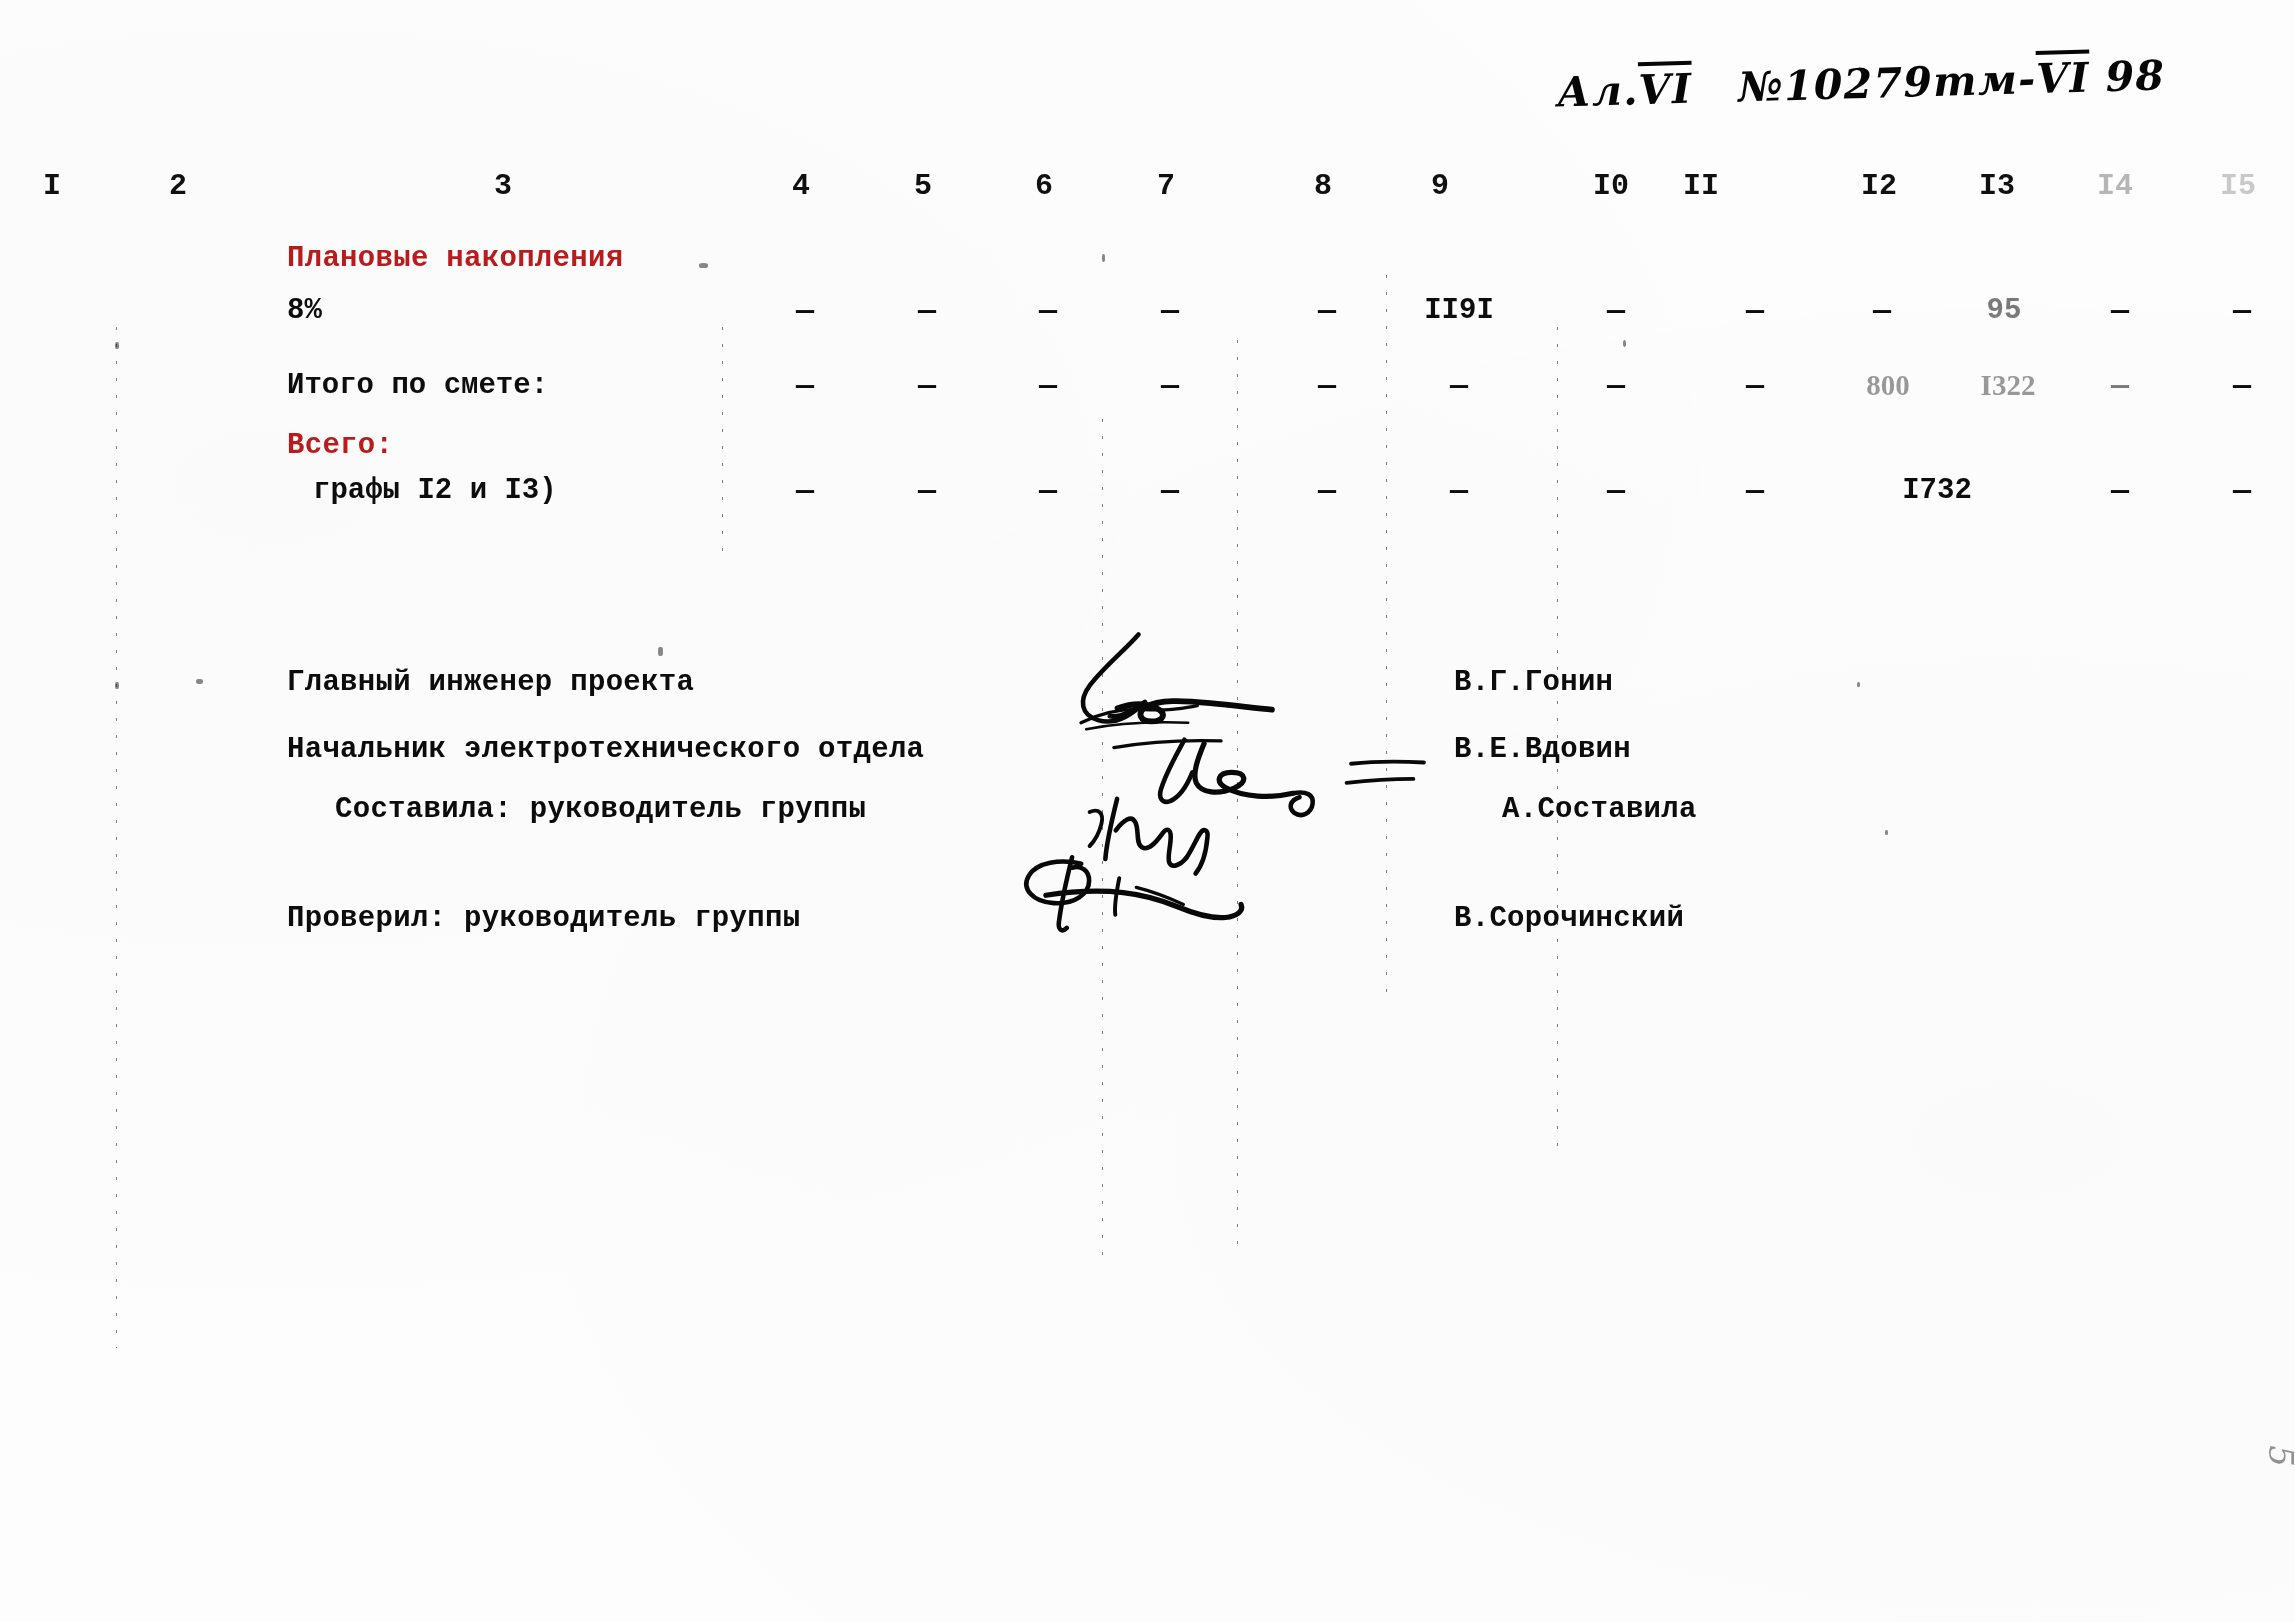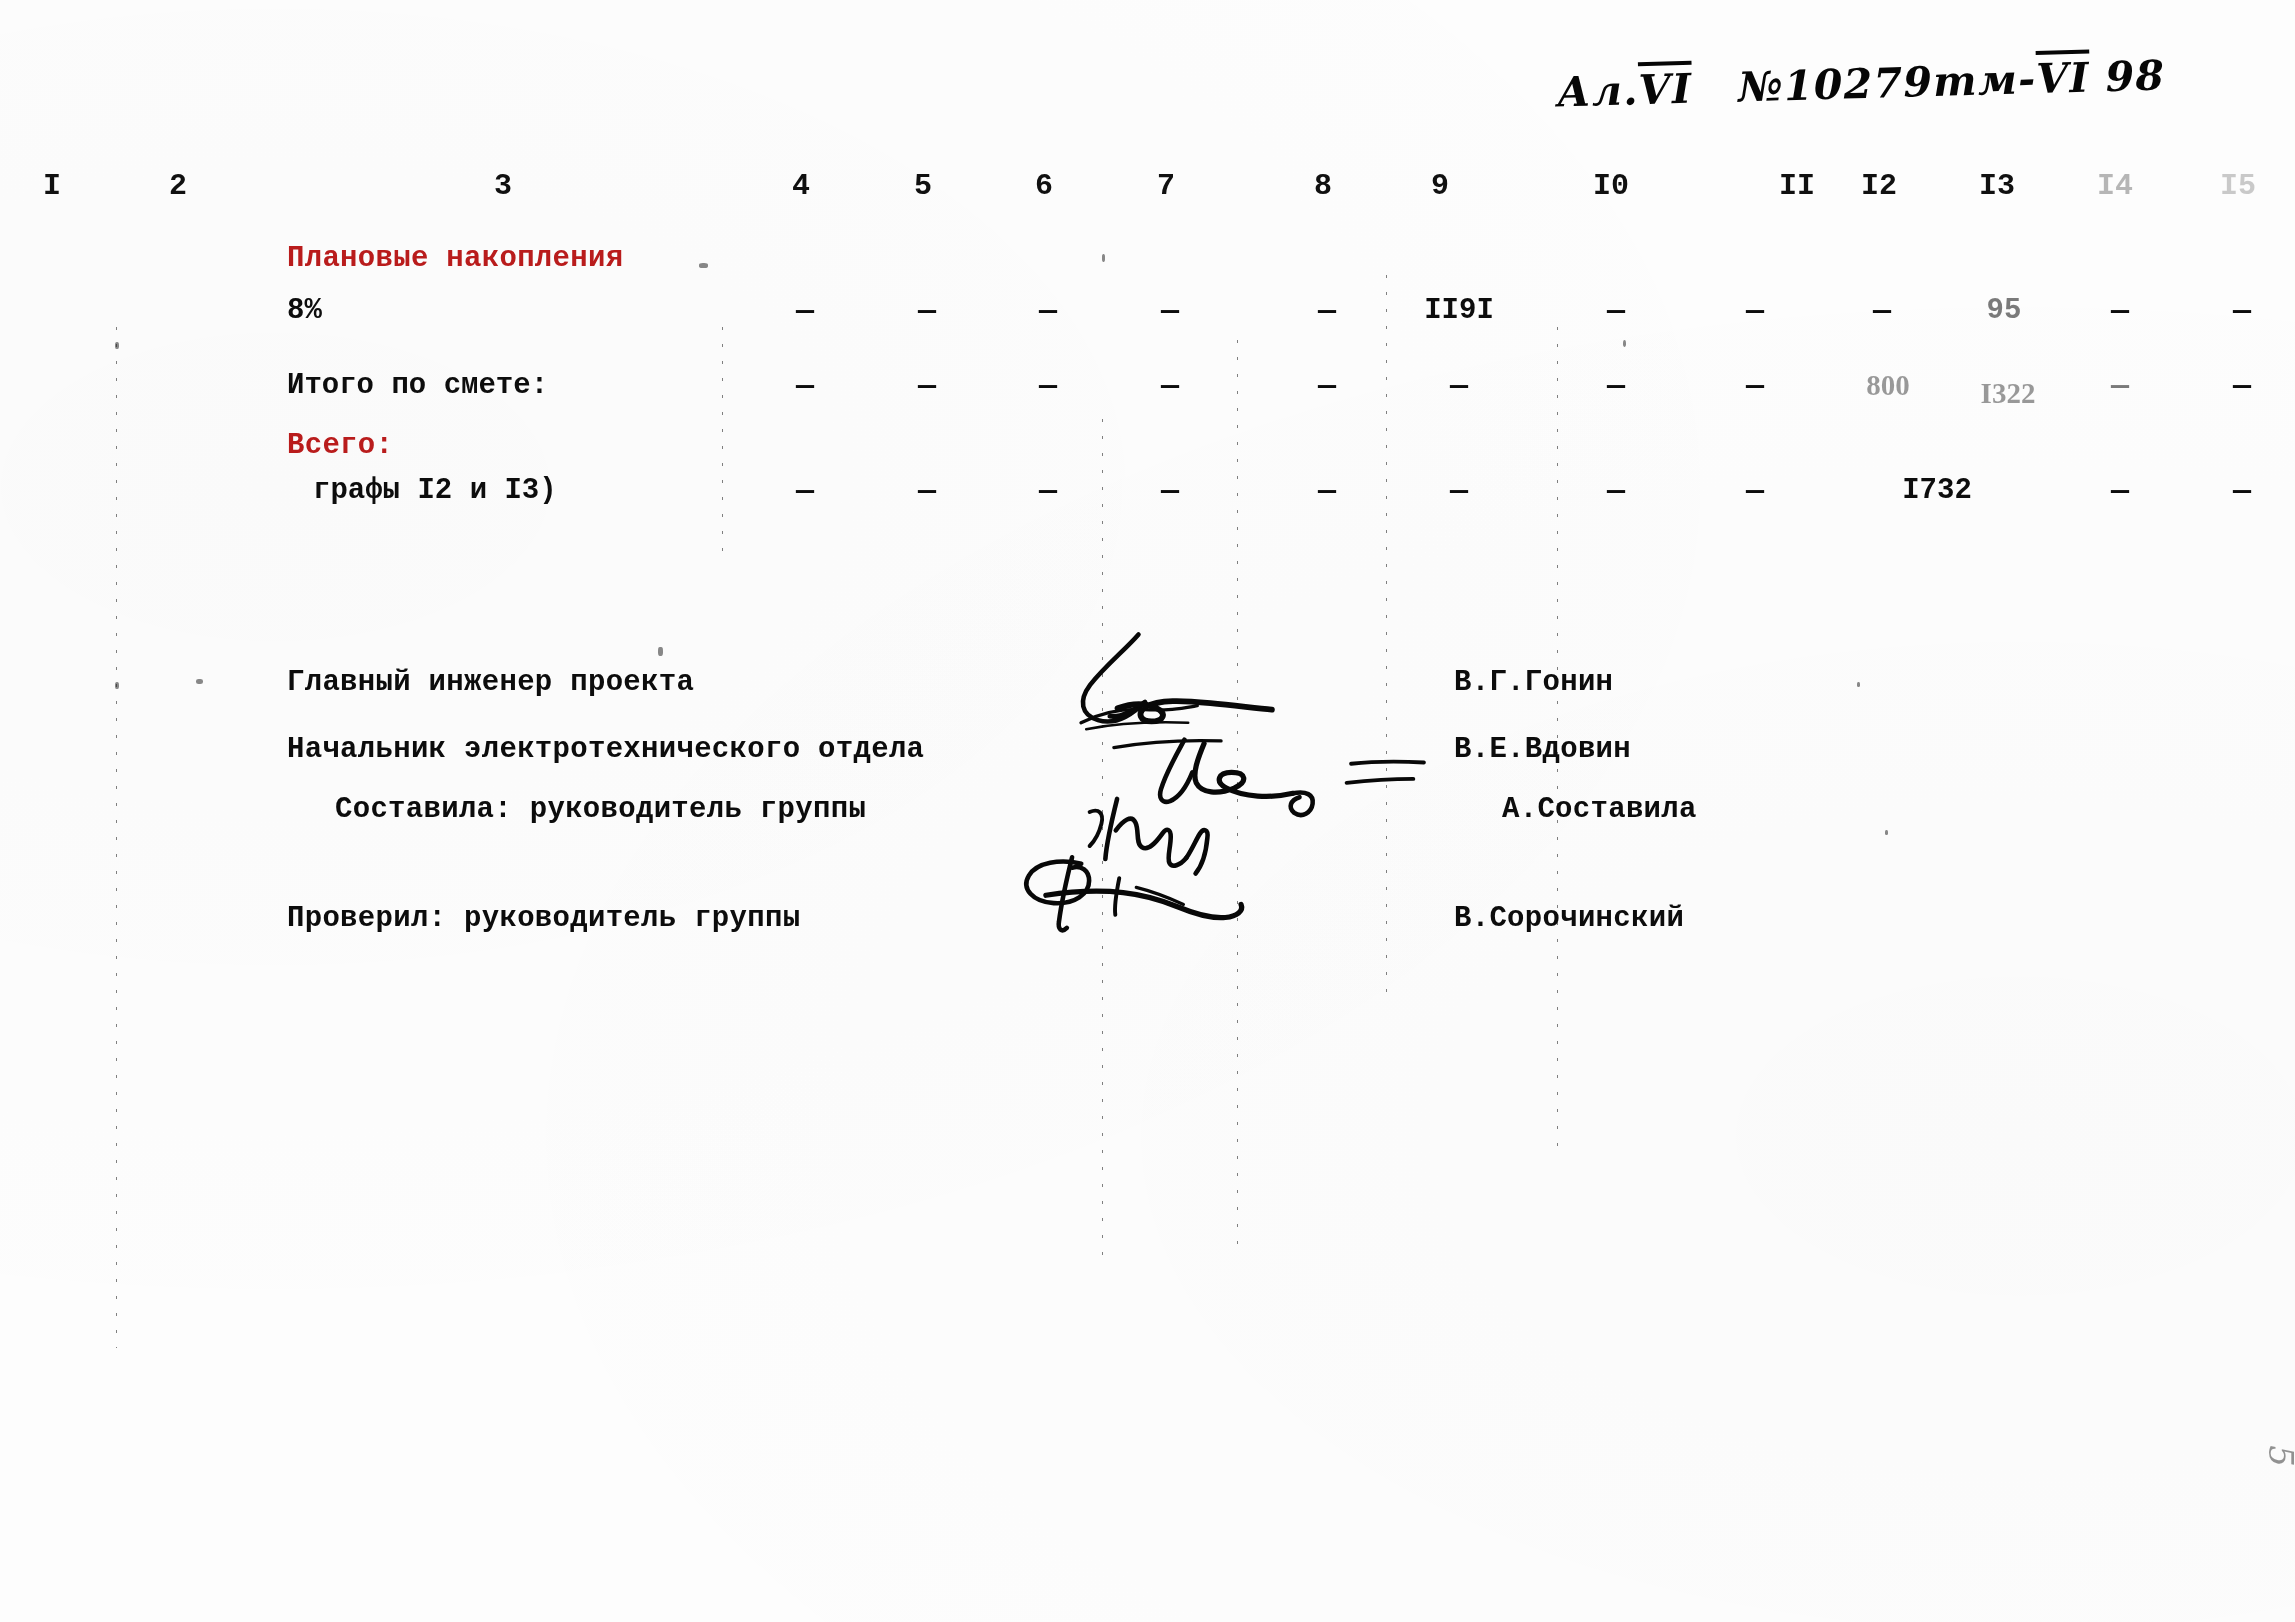--- a/index.html
+++ b/index.html
@@ -195,21 +195,21 @@
     <span class="colnum" style="left:52px;">I</span>
     <span class="colnum" style="left:178px;">2</span>
     <span class="colnum" style="left:503px;">3</span>
     <span class="colnum" style="left:801px;">4</span>
     <span class="colnum" style="left:923px;">5</span>
     <span class="colnum" style="left:1044px;">6</span>
     <span class="colnum" style="left:1166px;">7</span>
     <span class="colnum" style="left:1323px;">8</span>
     <span class="colnum" style="left:1440px;">9</span>
     <span class="colnum" style="left:1611px;">I0</span>
-    <span class="colnum" style="left:1797px;">II</span>
+    <span class="colnum" style="left:1701px;">II</span>
     <span class="colnum" style="left:1879px;">I2</span>
     <span class="colnum" style="left:1997px;">I3</span>
     <span class="colnum faded" style="left:2115px;">I4</span>
     <span class="colnum faded2" style="left:2238px;">I5</span>
   </div>
 
   <div class="label" style="left:287px; top:242px;">Плановые накопления</div>
 
   <div class="trow" style="top:294px;">
     <span class="cell left" style="left:287px;">8%</span>
@@ -231,21 +231,21 @@
     <span class="cell left" style="left:287px;">Итого по смете:</span>
     <span class="cell dash" style="left:805px;">—</span>
     <span class="cell dash" style="left:927px;">—</span>
     <span class="cell dash" style="left:1048px;">—</span>
     <span class="cell dash" style="left:1170px;">—</span>
     <span class="cell dash" style="left:1327px;">—</span>
     <span class="cell dash" style="left:1459px;">—</span>
     <span class="cell dash" style="left:1616px;">—</span>
     <span class="cell dash" style="left:1755px;">—</span>
     <span class="cell pale" style="left:1888px;">800</span>
-    <span class="cell pale" style="left:2008px;margin-top:8px;">I322</span>
+    <span class="cell pale" style="left:2008px;">I322</span>
     <span class="cell dash pale3" style="left:2120px;">—</span>
     <span class="cell dash" style="left:2242px;">—</span>
   </div>
 
   <div class="label" style="left:287px; top:429px;">Всего:</div>
 
   <div class="trow" style="top:474px;">
     <span class="cell left" style="left:313px;">графы I2 и I3)</span>
     <span class="cell dash" style="left:805px;">—</span>
     <span class="cell dash" style="left:927px;">—</span>

